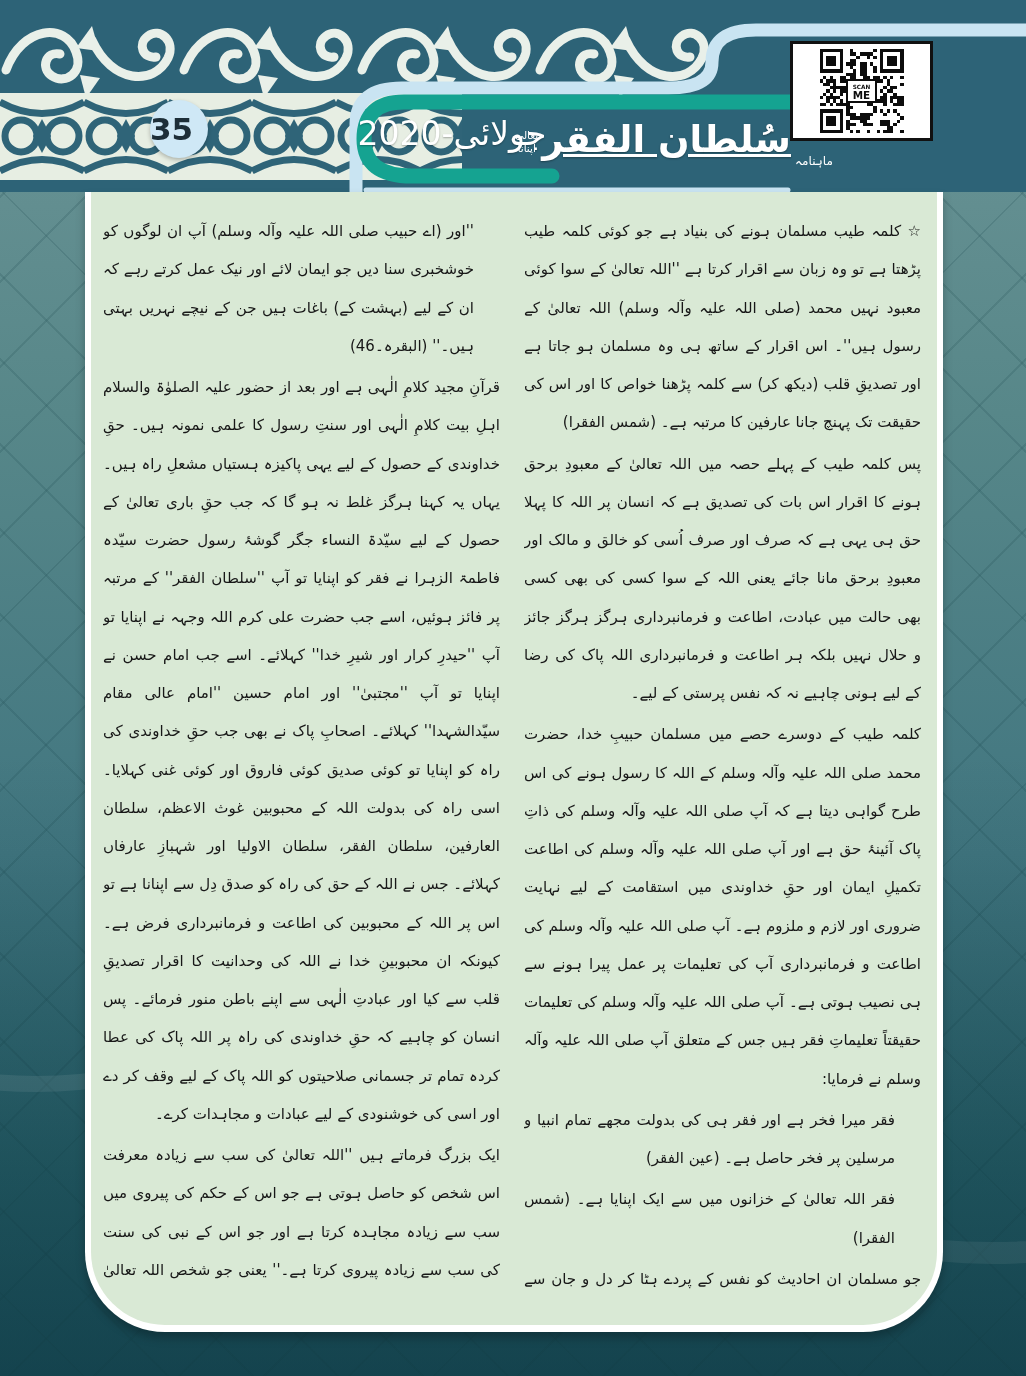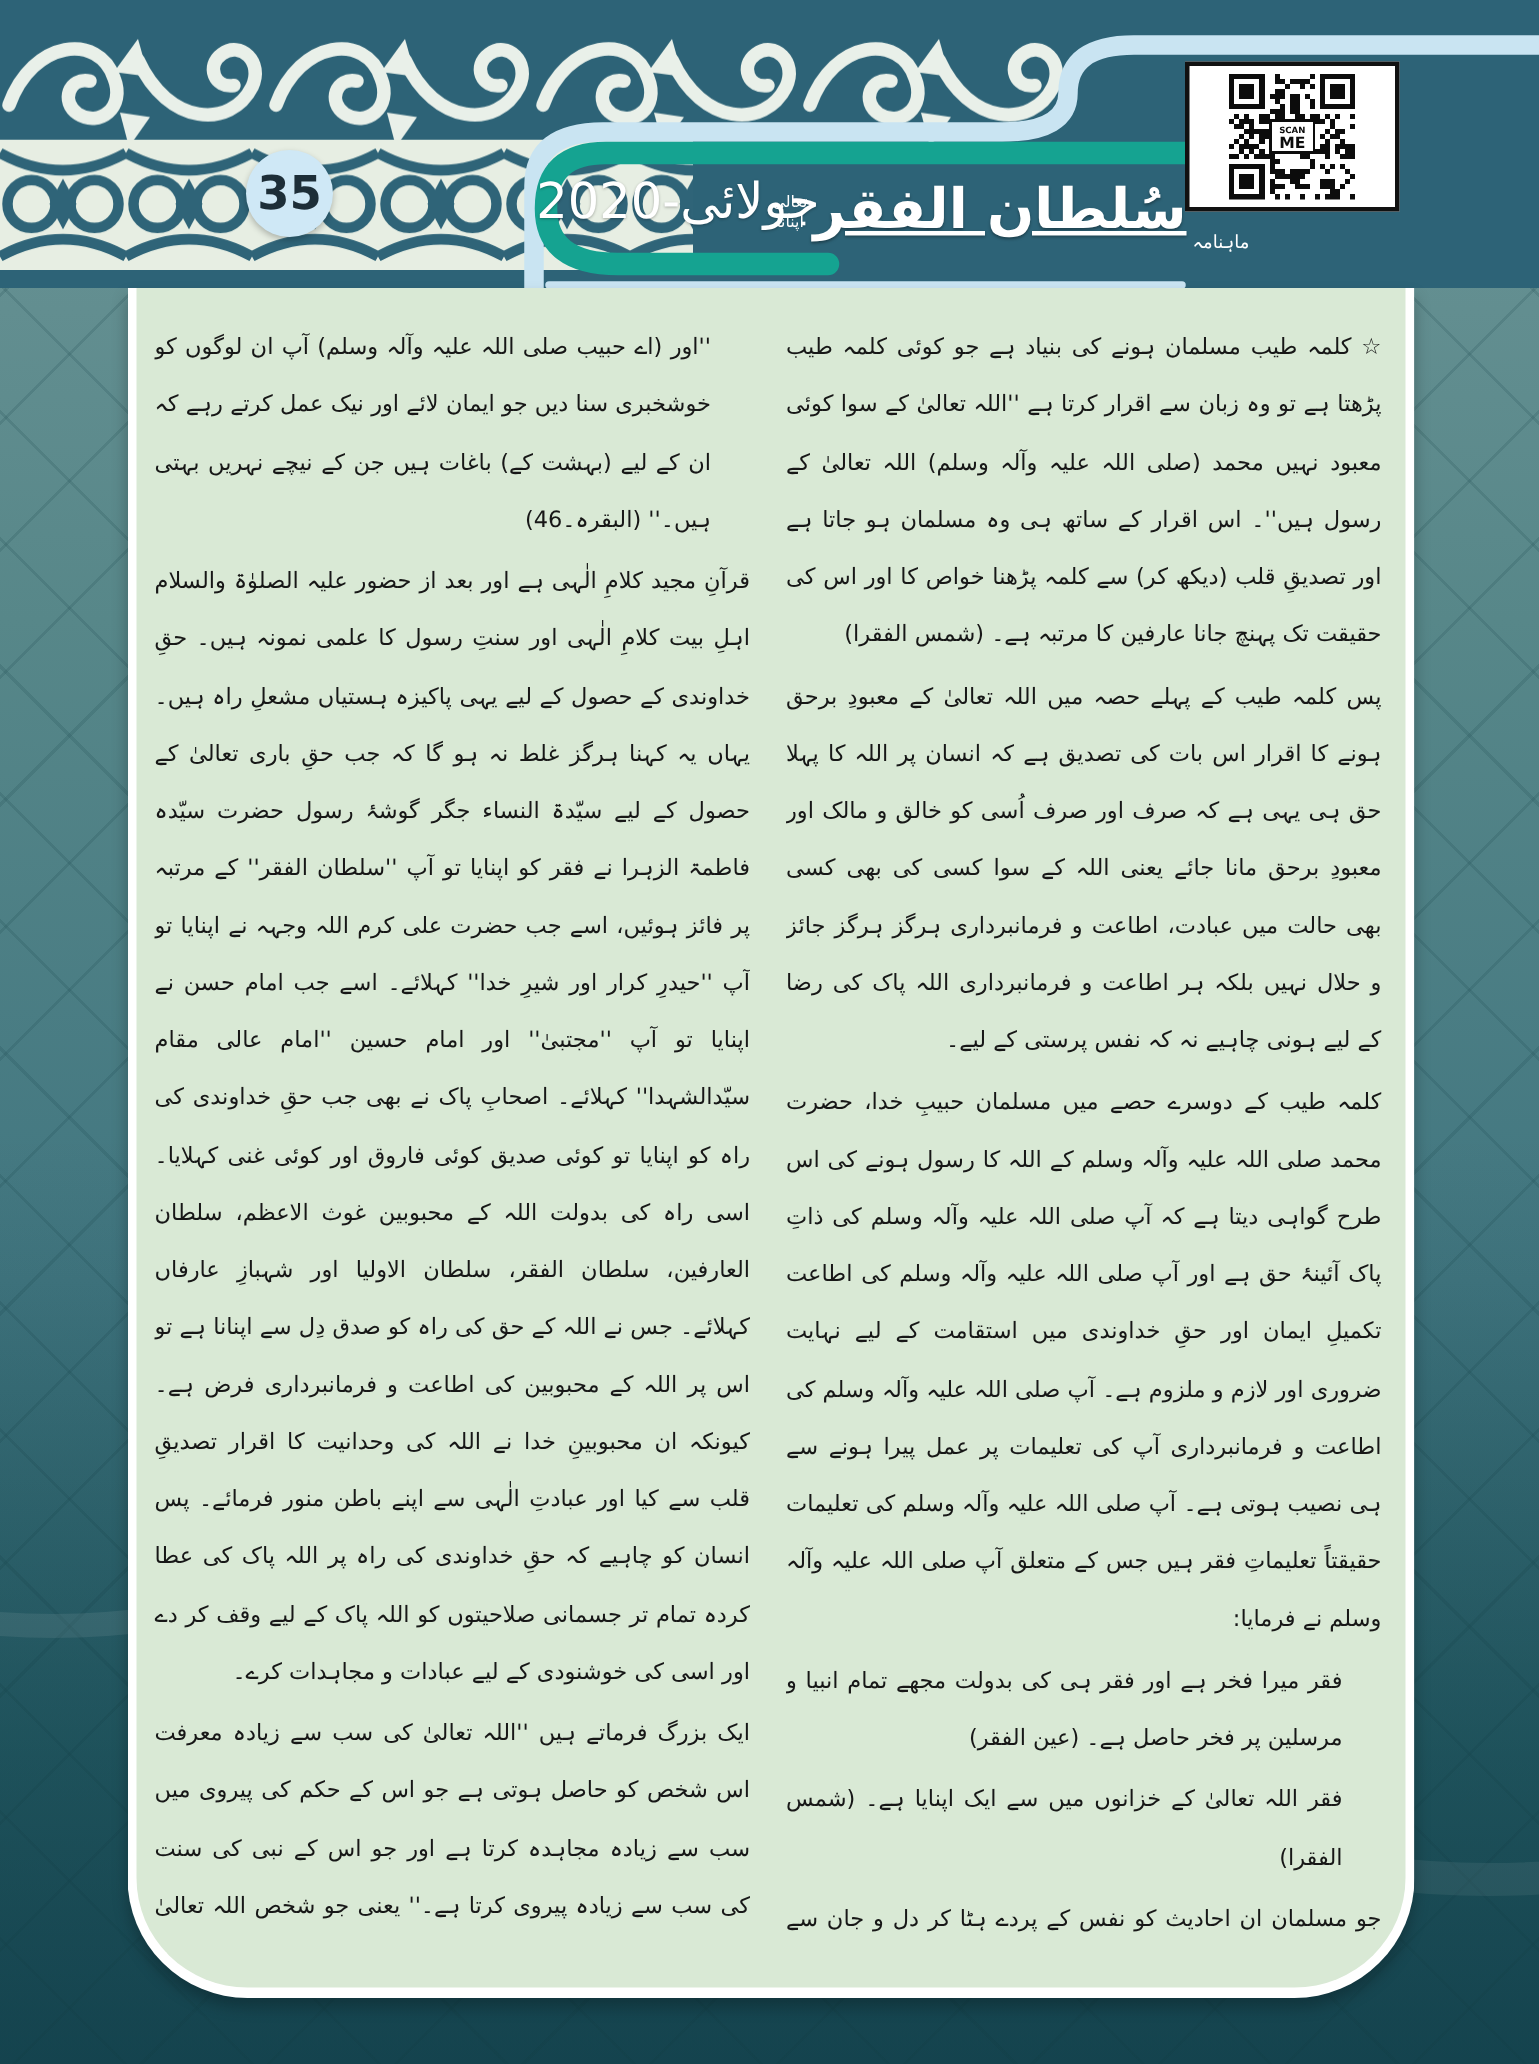--- a/index.html
+++ b/index.html
@@ -19,23 +19,23 @@
   .bg-arch{position:absolute;border:16px solid rgba(228,240,238,.12);border-radius:50%;}
   .bg-arch.a1{width:900px;height:900px;left:-430px;top:160px;}
   .bg-arch.a2{width:1100px;height:1100px;left:420px;top:120px;border-width:22px;}
   .bg-dark{position:absolute;inset:0;background:linear-gradient(180deg,rgba(10,48,56,0) 55%,rgba(10,48,56,.45) 100%);}
 
   
   .header{position:absolute;left:0;top:0;width:1026px;height:192px;background:var(--c-header_bg,#2d6377);}
   .flourish{position:absolute;left:0;top:12px;}
   .band{position:absolute;left:0;top:93px;}
   .page-badge{
-    position:absolute;left:164px;top:100px;width:58px;height:58px;border-radius:50%;
+    position:absolute;left:150px;top:100px;width:58px;height:58px;border-radius:50%;
     background:#cfe8f6;box-shadow:0 2px 4px rgba(0,0,0,.25);
-    display:flex;align-items:center;justify-content:center;
+    display:flex;align-items:center;justify-content:flex-start;
     font-size:31px;font-weight:bold;color:#1d2e38;
   }
   .curves{position:absolute;left:0;top:0;}
   .issue-date{
     position:absolute;left:352px;top:110px;width:200px;height:46px;
     display:flex;align-items:center;justify-content:center;
     direction:rtl;color:#ffffff;font-size:33px;font-weight:normal;letter-spacing:.5px;
     text-shadow:0 1px 2px rgba(0,0,0,.3);
   }
   .logo{

